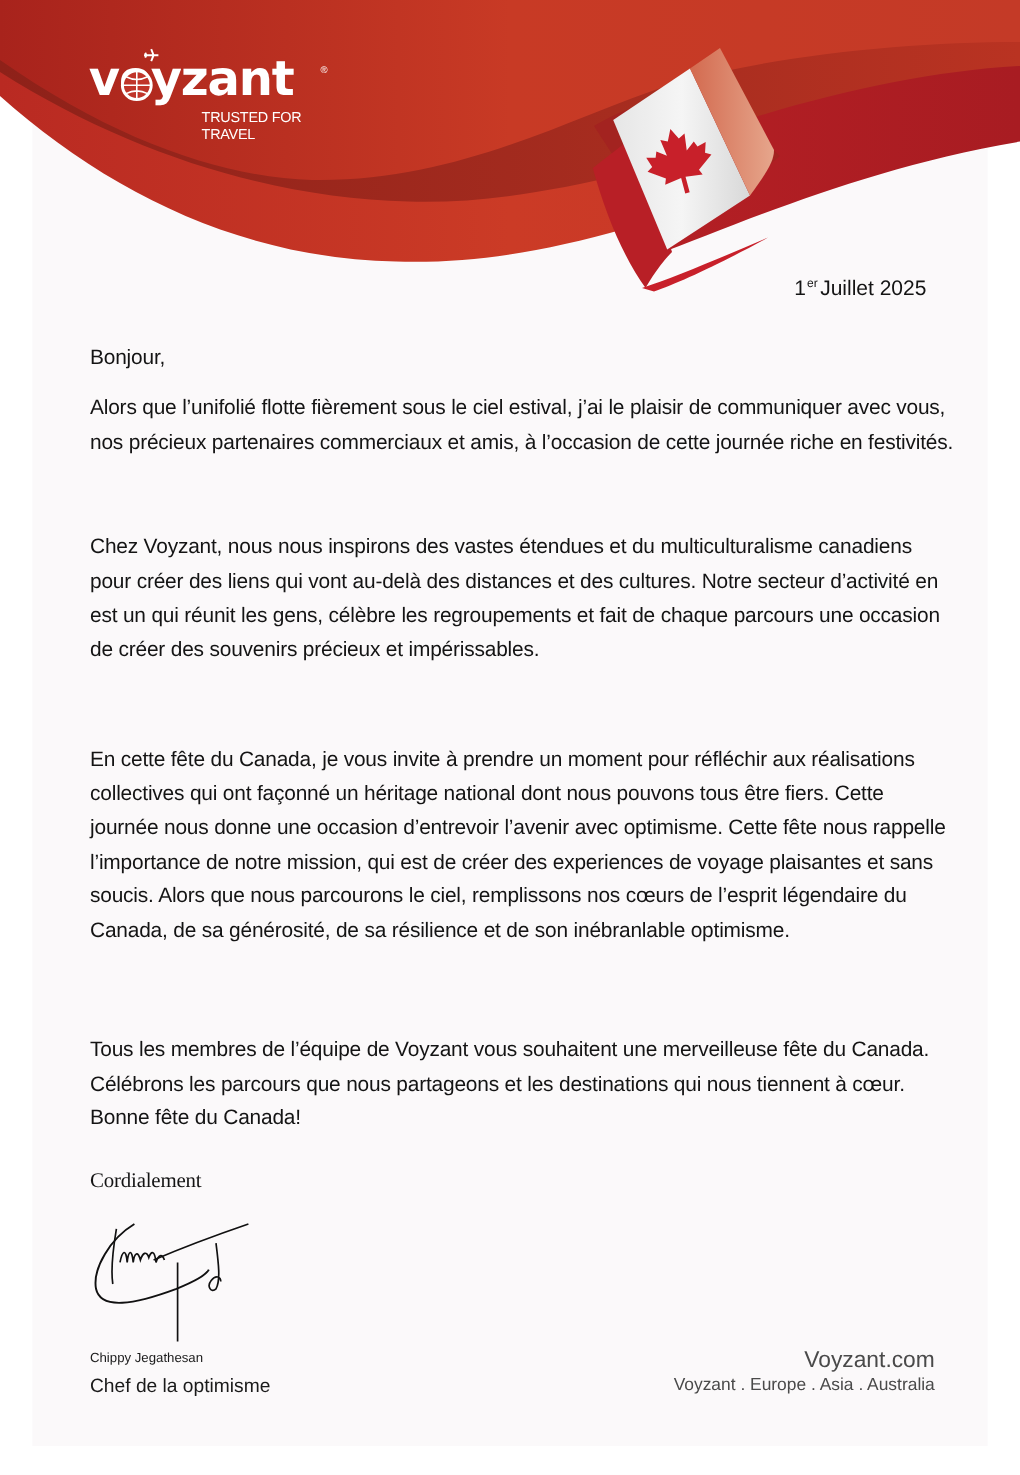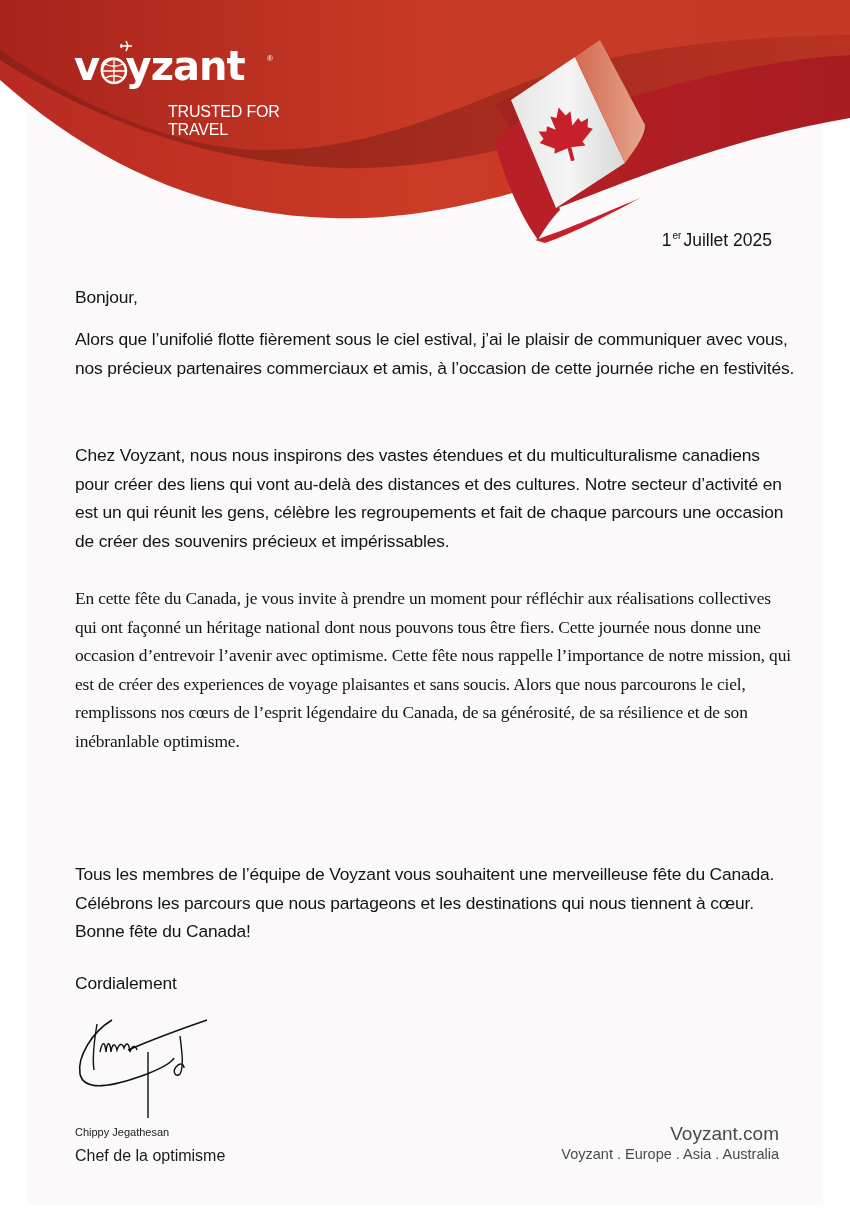--- a/index.html
+++ b/index.html
@@ -22,39 +22,39 @@
     font-family: "DejaVu Sans", sans-serif; font-weight: bold;
     font-size: 40px; letter-spacing: -1px; line-height: 44px;
   }
   .logo-globe {
     position: absolute; left: 25px; top: 12px; width: 30px; height: 30px;
   }
   .logo-reg {
     position: absolute; left: 193px; top: 10px; color: #fff; font-size: 8px;
   }
   .logo-tag {
-    position: absolute; left: 94px; top: 59px; color: #fff;
-    font-family: "Liberation Sans", sans-serif; font-size: 16px; letter-spacing: -0.2px;
+    position: absolute; left: 94px; top: 47px; color: #fff;
+    font-family: "Liberation Sans", sans-serif; font-size: 12px; letter-spacing: -0.2px;
   }
   .date {
     position: absolute; right: 78px; top: 230px; font-size: 17.5px; color: #141414;
   }
   .date sup { font-size: 10px; vertical-align: 7px; margin-left: 1px; margin-right: 2px; }
   .body-text {
     position: absolute; left: 75px; width: 720px;
     font-size: 17.4px; line-height: 28.5px; color: #141414;
     letter-spacing: -0.15px;
   }
   .body-text p { margin: 0; }
   .greeting { top: 283px; }
   .p1 { top: 325px; }
   .p2 { top: 441px; }
-  .p3 { top: 584px; font-family: Liberation Serif, serif; }
+  .p3 { top: 618px; }
   .p4 { top: 860px; }
-  .closing { top: 969px; }
+  .closing { top: 969px; font-family: Liberation Serif, serif; }
   .signature { position: absolute; left: 72px; top: 1012px; width: 140px; height: 108px; }
   .signer-name {
     position: absolute; left: 75px; top: 1126px; font-weight: normal; font-size: 11px; color: #1a1a1a;
   }
   .signer-title {
     position: absolute; left: 75px; top: 1147px; font-size: 16px; color: #1a1a1a;
   }
   .footer-site {
     position: absolute; right: 71px; top: 1123px; font-size: 19px; color: #4a4a4a; text-align: right;
   }

